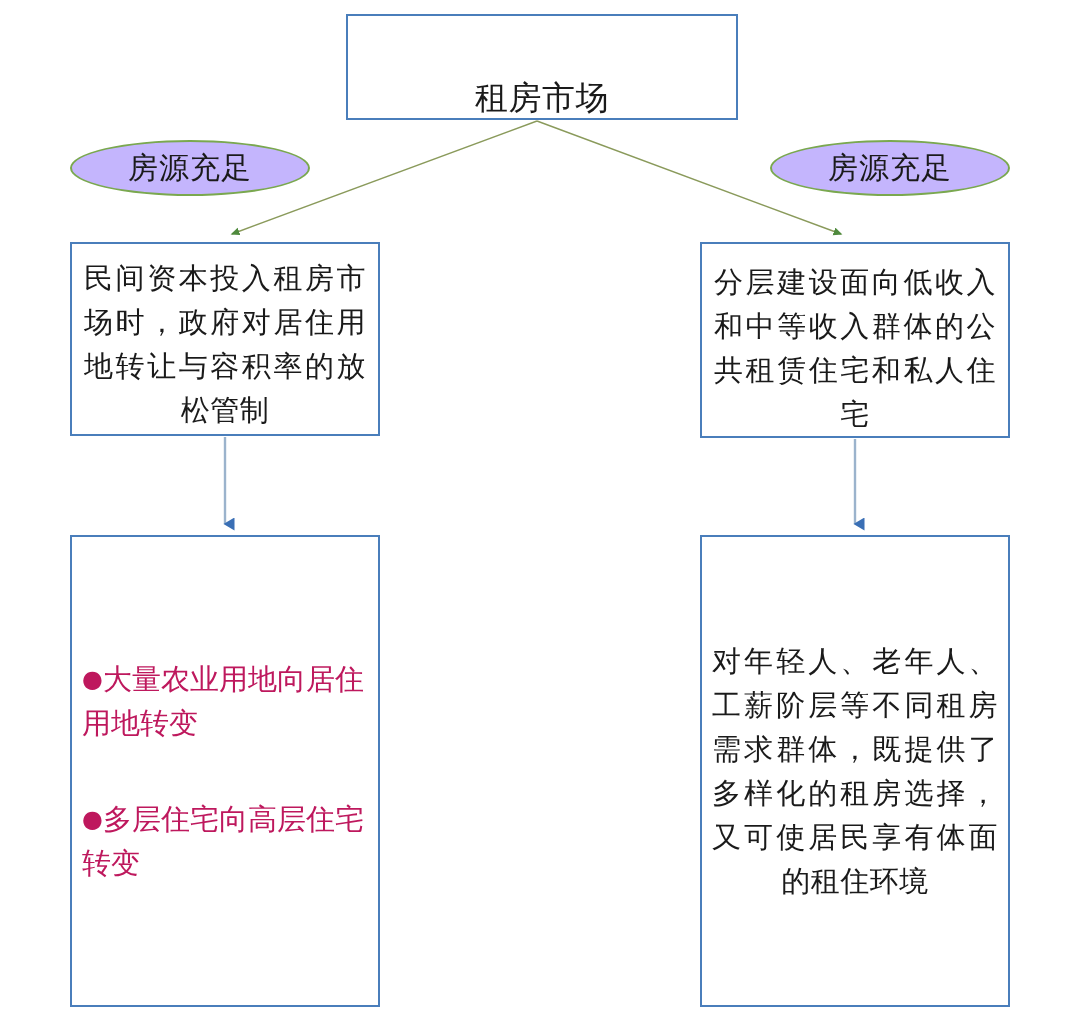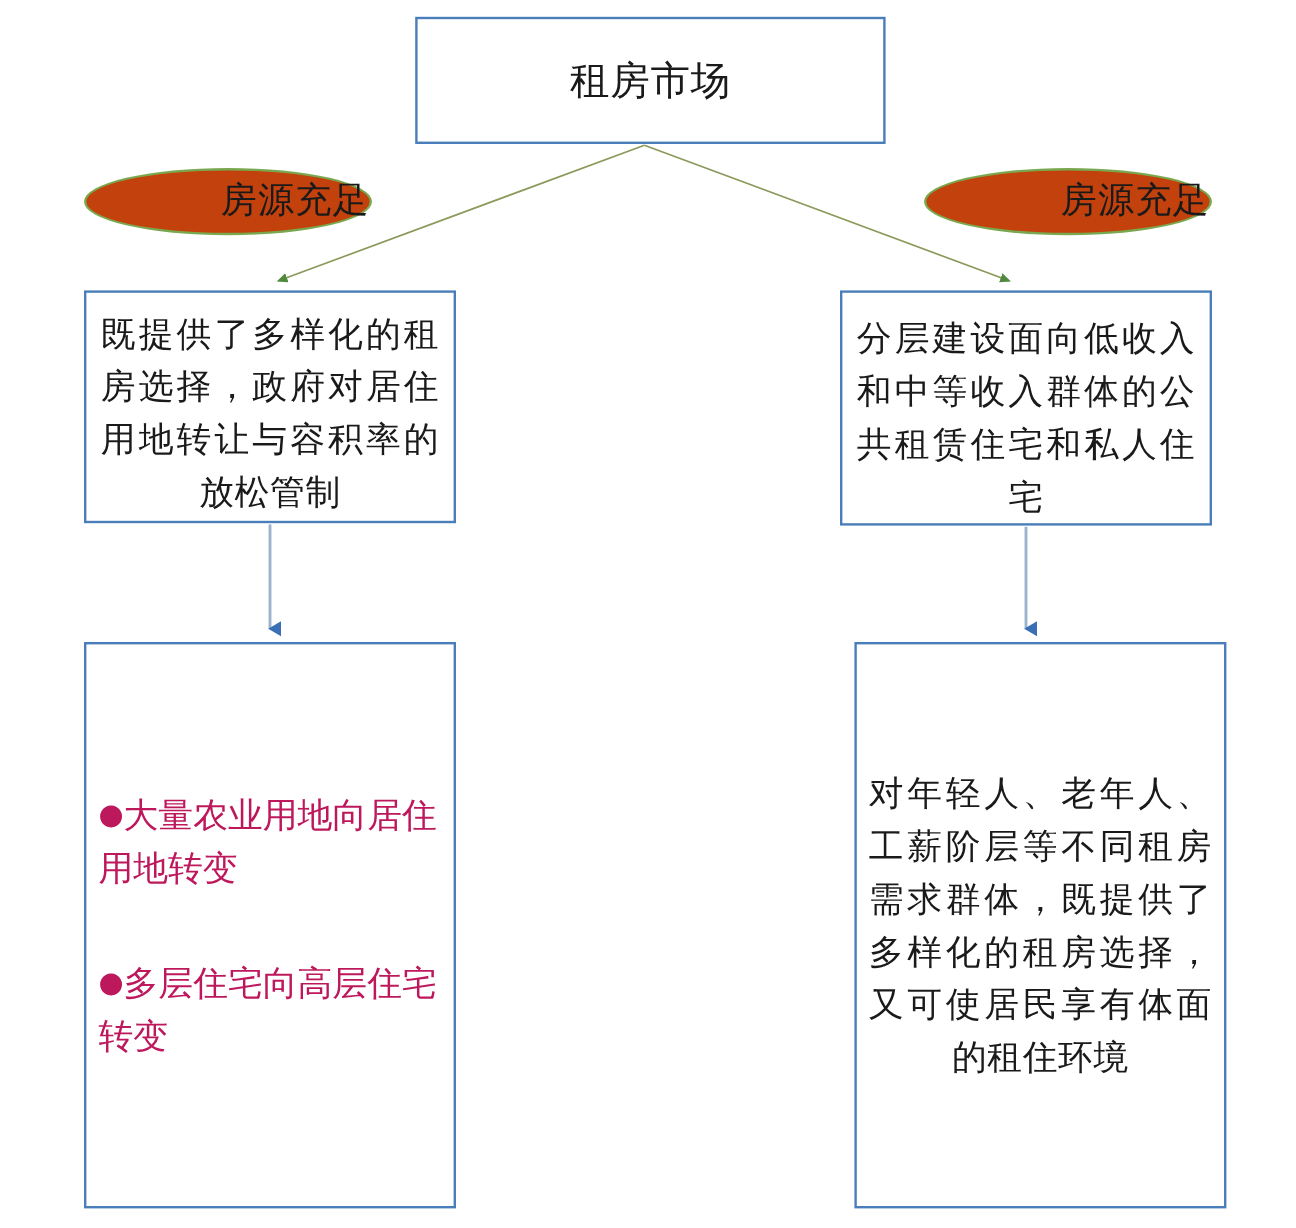--- a/index.html
+++ b/index.html
@@ -24,21 +24,21 @@
     width: 1080px;
     height: 1023px;
     pointer-events: none;
   }
   .node-box {
     position: absolute;
     box-sizing: border-box;
     border: 2px solid #4a7ebb;
     background: #ffffff;
     display: flex;
-    align-items: center;
+    align-items: flex-end;
     justify-content: center;
   }
   .node-text {
     display: block;
     text-align: center;
     color: #1a1a1a;
     letter-spacing: 0.5px;
     white-space: pre-line;
   }
   
@@ -51,24 +51,24 @@
   #title-box .node-text {
     font-size: 33px;
     line-height: 40px;
   }
   
   .ellipse-node {
     position: absolute;
     box-sizing: border-box;
     border: 2px solid #7aa84f;
     border-radius: 50%;
-    background: #c2410c;
+    background: #c4b5fd;
     display: flex;
     align-items: center;
-    justify-content: flex-end;
+    justify-content: center;
   }
   .ellipse-node .node-text {
     font-size: 30px;
     line-height: 34px;
     letter-spacing: 1px;
   }
   #ellipse-left {
     left: 70px;
     top: 140px;
     width: 240px;
@@ -112,21 +112,20 @@
     width: 310px;
     height: 472px;
     align-items: center;
   }
   #bottom-box-right {
     left: 700px;
     top: 535px;
     width: 310px;
     height: 472px;
     align-items: center;
-    margin-left: 12px;
   }
   .bullet-list {
     width: 100%;
     padding: 0 10px;
     box-sizing: border-box;
   }
   .bullet-item {
     font-size: 29px;
     line-height: 44px;
     color: #be185d;
@@ -177,21 +176,21 @@
 
   <div class="ellipse-node" id="ellipse-left">
     <span class="node-text">房源充足</span>
   </div>
 
   <div class="ellipse-node" id="ellipse-right">
     <span class="node-text">房源充足</span>
   </div>
 
   <div class="node-box" id="mid-box-left">
-    <span class="node-text">既提供了多样化的租房选择，政府对居住用地转让与容积率的放松管制</span>
+    <span class="node-text">民间资本投入租房市场时，政府对居住用地转让与容积率的放松管制</span>
   </div>
 
   <div class="node-box" id="mid-box-right">
     <span class="node-text">分层建设面向低收入和中等收入群体的公共租赁住宅和私人住宅</span>
   </div>
 
   <div class="node-box" id="bottom-box-left">
     <div class="bullet-list">
       <div class="bullet-item">
         <span class="dot">●</span><span>大量农业用地向居住用地转变</span>

